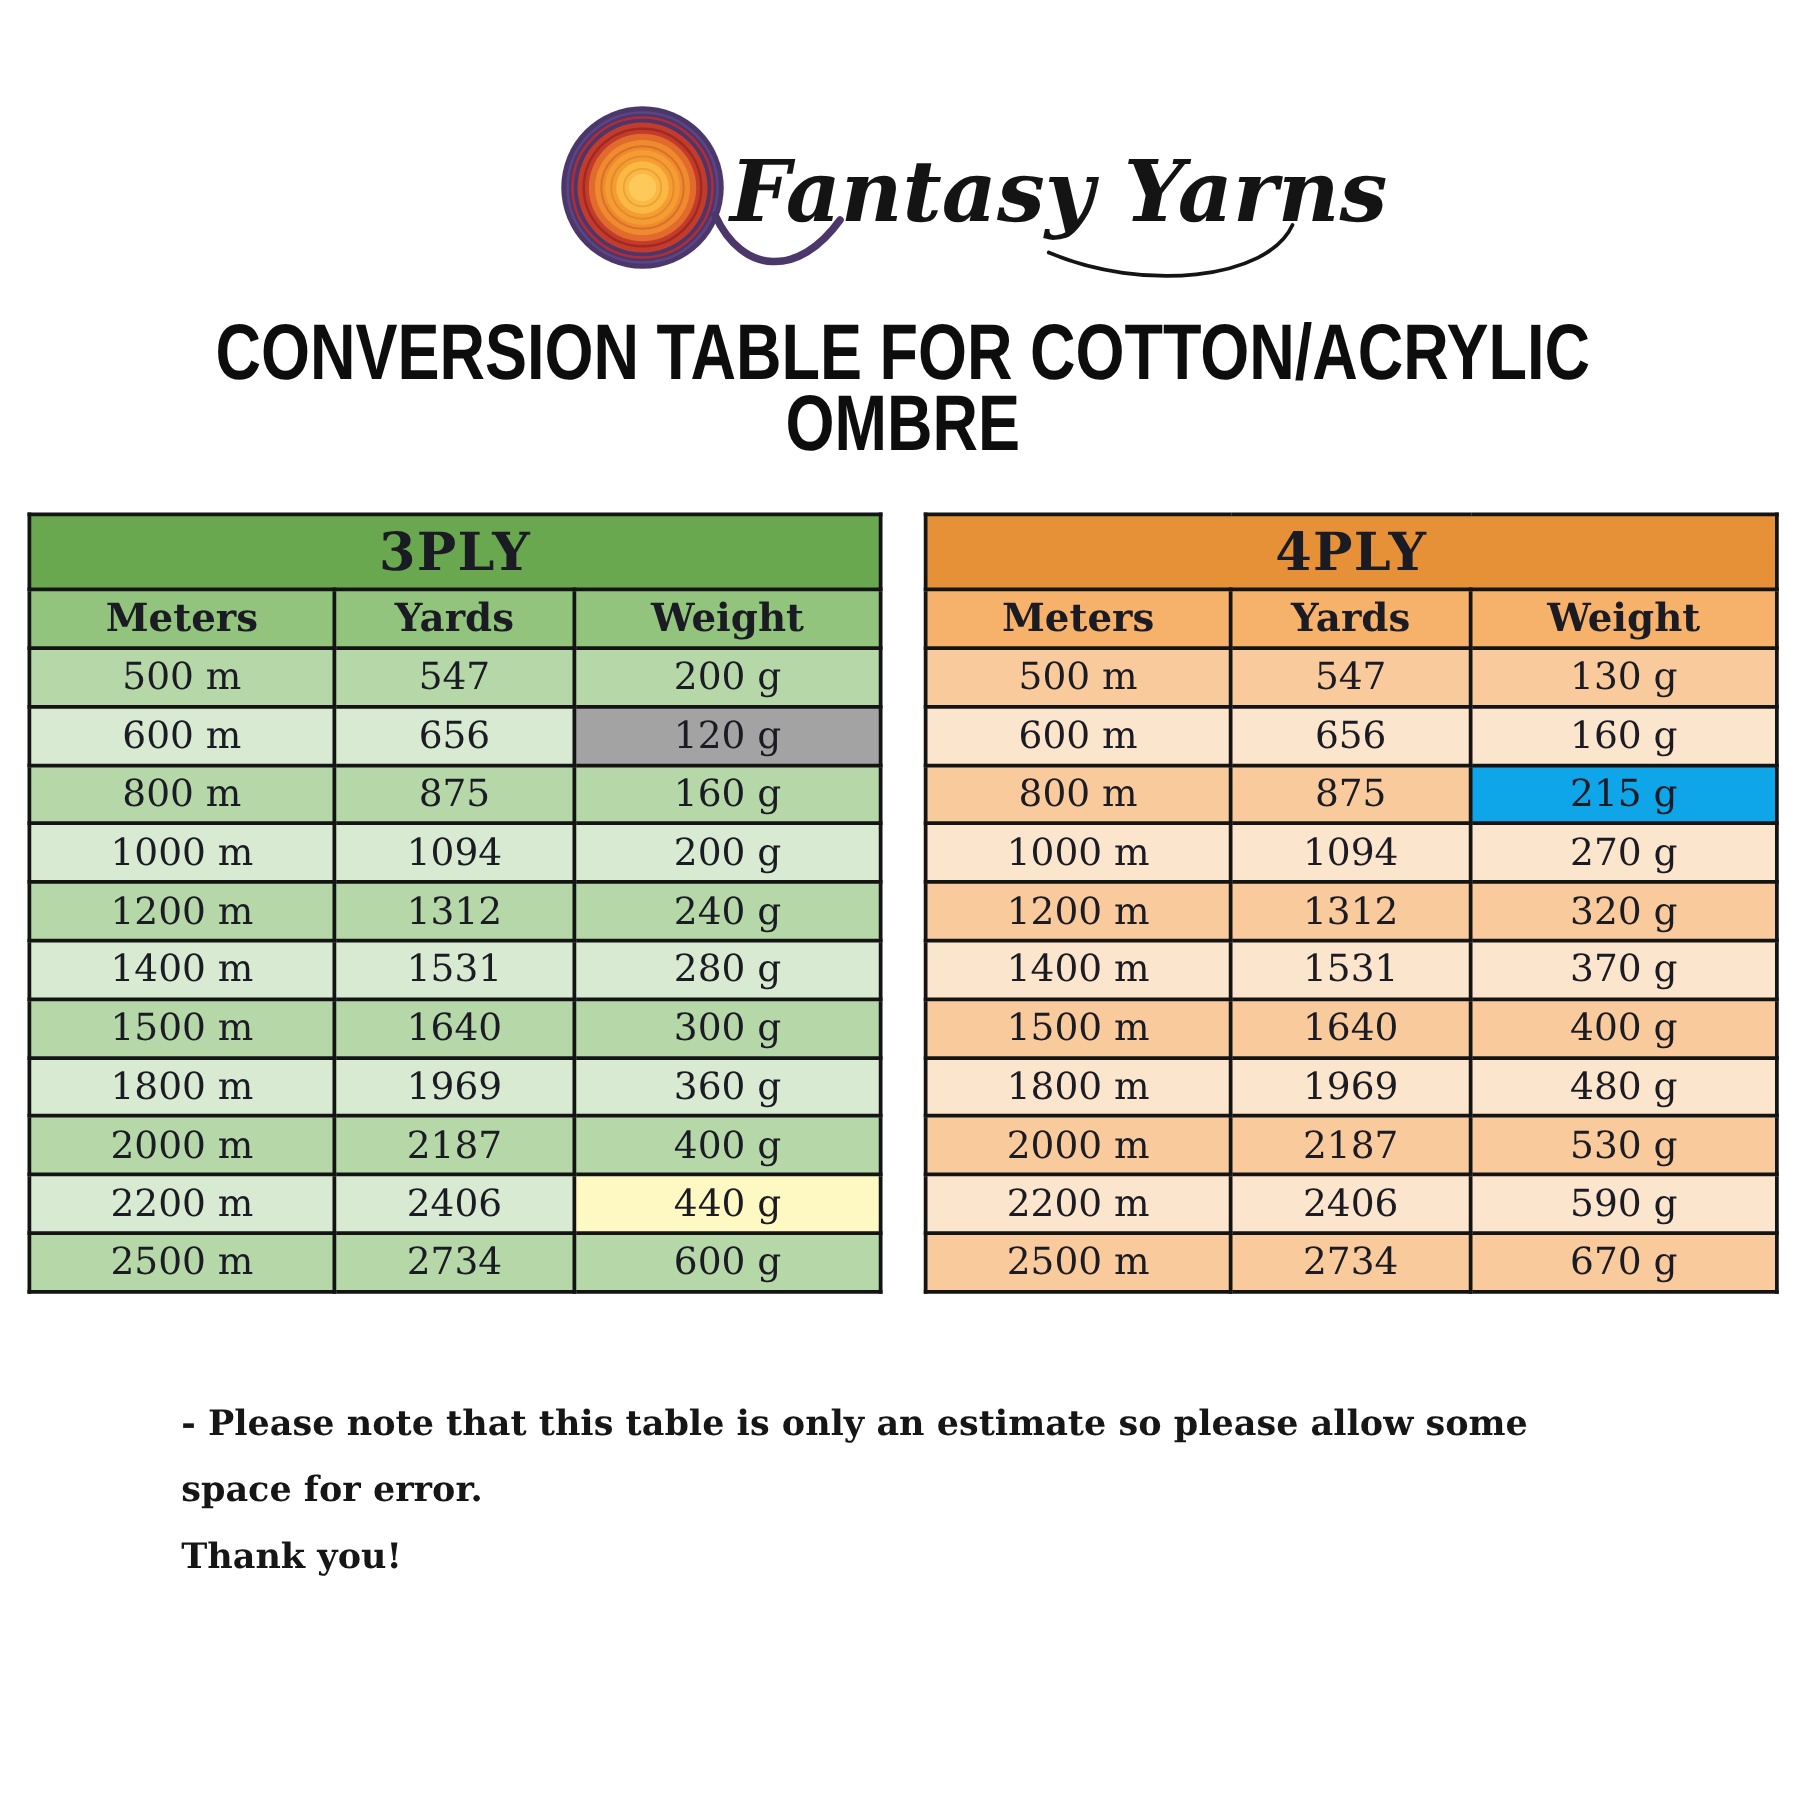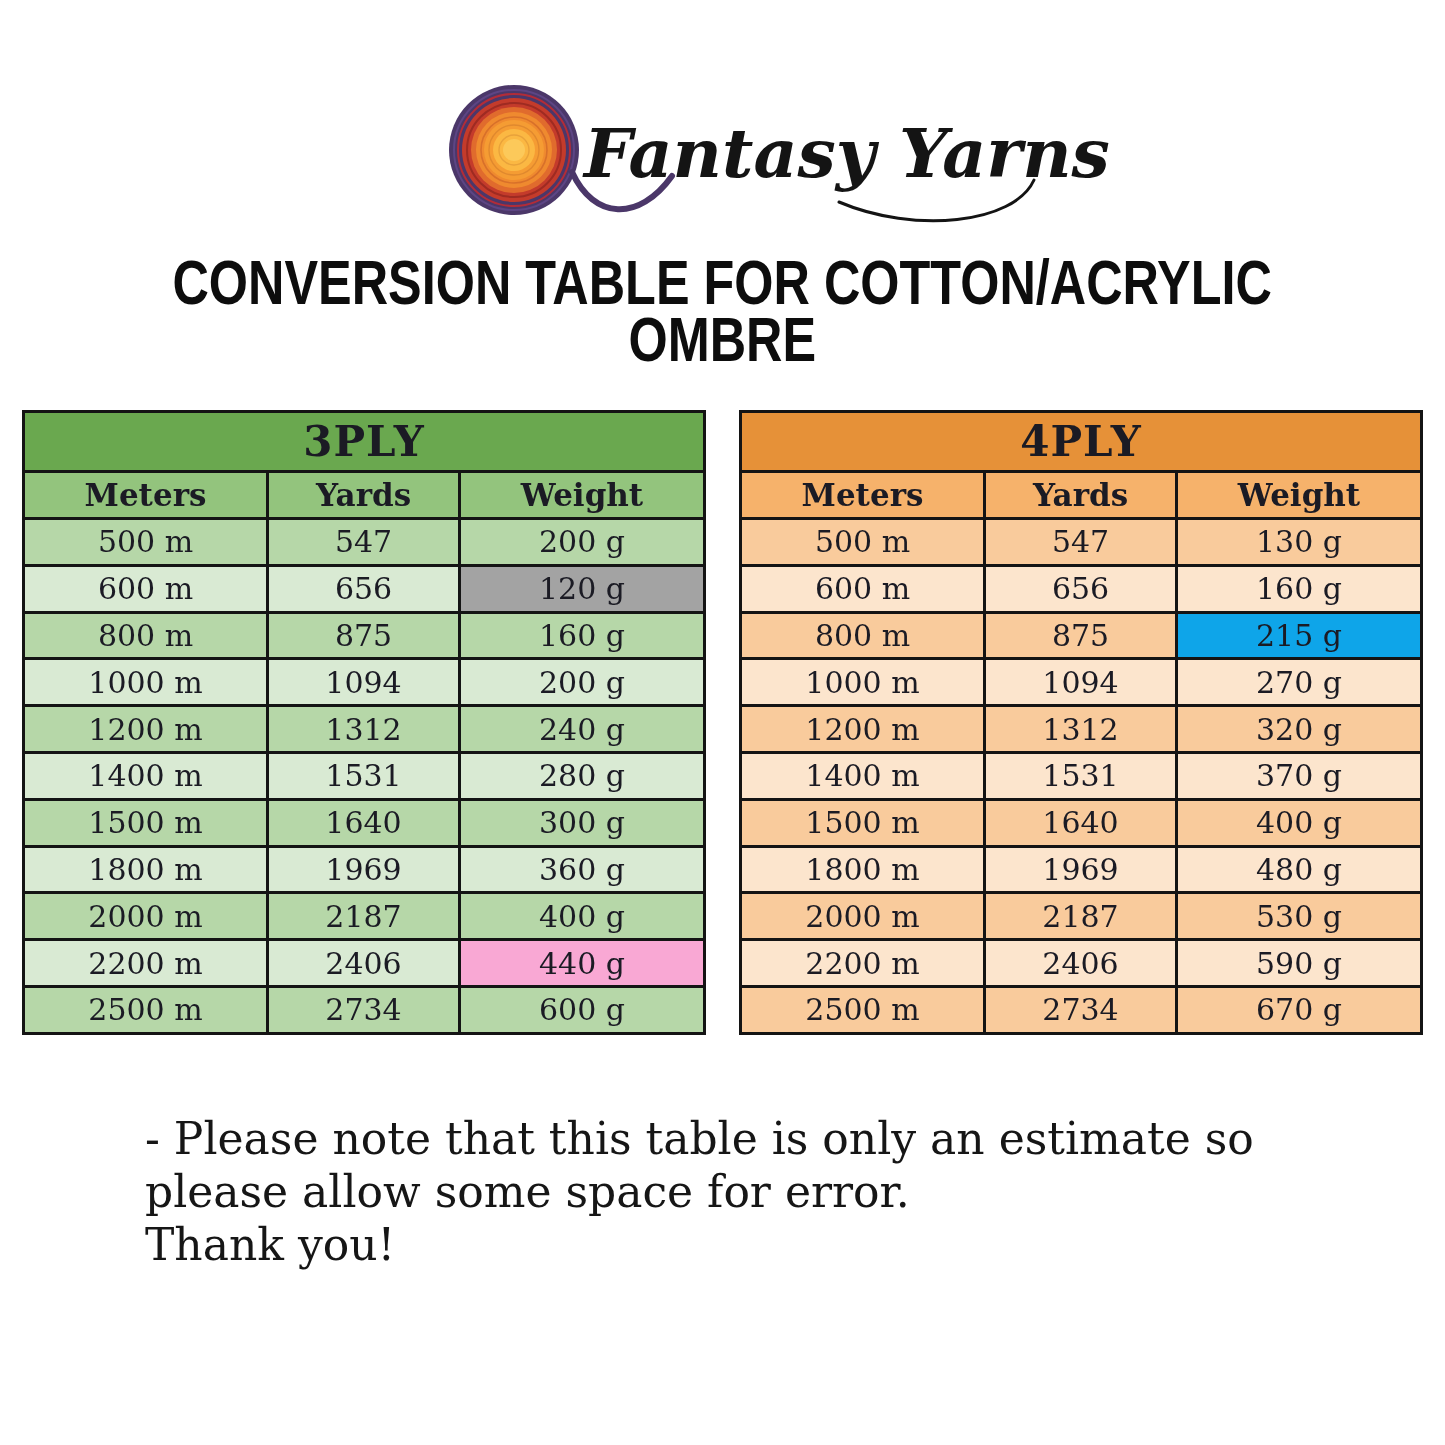--- a/index.html
+++ b/index.html
@@ -75,22 +75,23 @@
     font-size: 30px;
     font-weight: 400;
   }
 
   
   .notes {
     position: absolute;
     top: 1112px; left: 145px;
     width: 1170px;
     color: #161616;
-    font-size: 44px;
+    font-size: 28px;
     line-height: 53px;
+    font-weight: bold;
   }
   .notes p { margin: 0; }
 </style>
 </head>
 <body>
 
 <div class="logo-wrap">
   <svg width="620" height="165" viewBox="0 0 620 165">
 
     <g>
@@ -174,21 +175,21 @@
           <td style="background:#d9ead3">360 g</td>
         </tr>
         <tr>
           <td style="background:#b6d7a8">2000 m</td>
           <td style="background:#b6d7a8">2187</td>
           <td style="background:#b6d7a8">400 g</td>
         </tr>
         <tr>
           <td style="background:#d9ead3">2200 m</td>
           <td style="background:#d9ead3">2406</td>
-          <td style="background:#f9a8d4">440 g</td>
+          <td style="background:#fef9c3">440 g</td>
         </tr>
         <tr>
           <td style="background:#b6d7a8">2500 m</td>
           <td style="background:#b6d7a8">2734</td>
           <td style="background:#b6d7a8">600 g</td>
         </tr>
       </tbody>
     </table>
   <table class="conv-table">
       <tbody>

